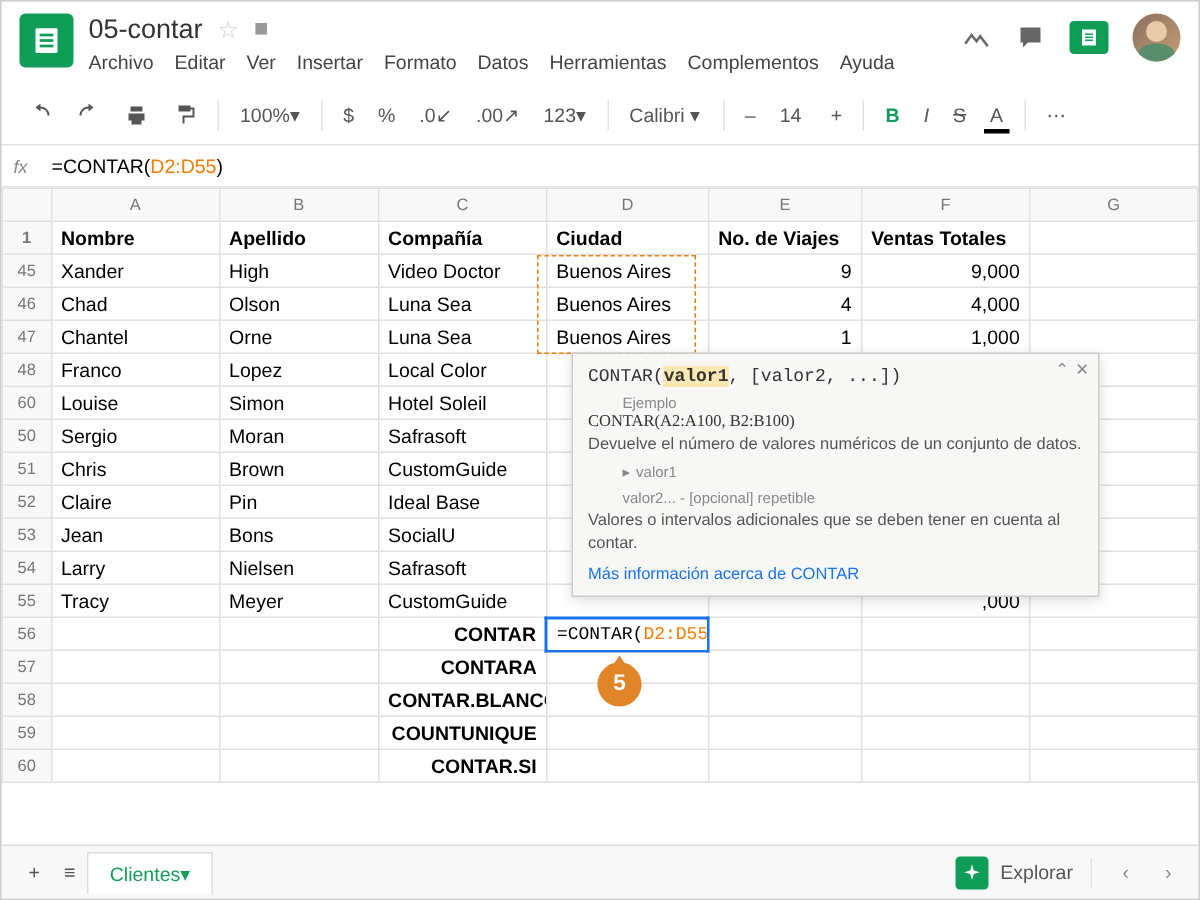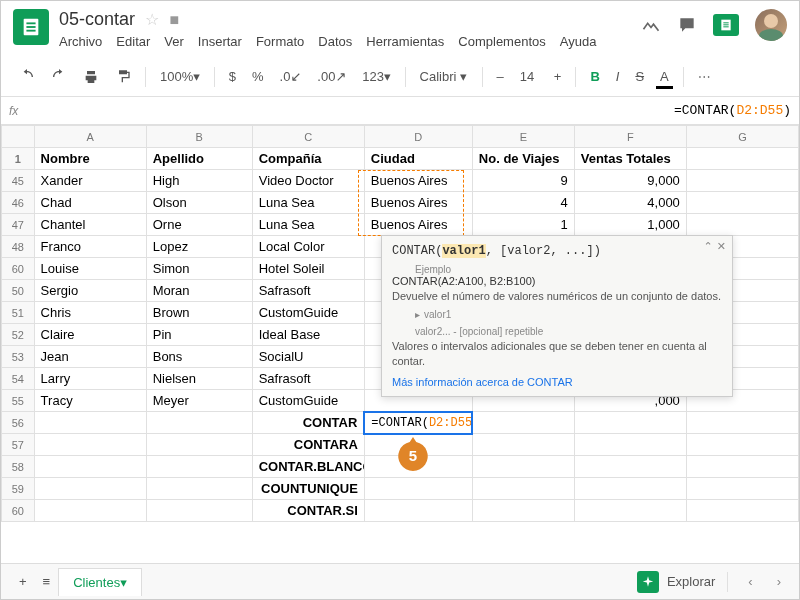--- a/index.html
+++ b/index.html
@@ -24,23 +24,23 @@
   .toolbar { display: flex; align-items: center; padding: 6px 12px; gap: 4px; font-size: 13px; color: #555; height: 40px; border-bottom: 1px solid #e0e0e0; }
   .tb-btn { padding: 4px 6px; cursor: pointer; display:flex; align-items:center; }
   .tb-sep { width: 1px; height: 20px; background: #e0e0e0; margin: 0 4px; }
   .tb-btn svg { width:16px; height:16px; fill:#555; }
   .font-name { min-width: 60px; }
   .font-size { min-width: 30px; text-align:center; }
   .bold { font-weight: bold; color: #0f9d58; }
   .fcolor { position:relative; }
   .fcolor::after { content:''; position:absolute; bottom:-1px; left:2px; right:2px; height:3px; background:#000; }
   
-  .formula-bar { display: flex; align-items: center; padding: 4px 8px; border-bottom: 1px solid #e0e0e0; height: 28px; font-size: 13px; justify-content: space-between; }
+  .formula-bar { display: flex; align-items: center; padding: 4px 8px; border-bottom: 1px solid #e0e0e0; height: 28px; font-size: 13px; }
   .fx { font-style: italic; color: #888; margin-right: 16px; font-size:12px; }
-  .formula-txt { font-family: Liberation Mono, monospace; font-size: 13px; margin-left: 32px; }
+  .formula-txt { font-family: Liberation Sans, sans-serif; font-size: 13px; }
   .formula-txt .fn { color: #000; }
   .formula-txt .rng { color: #f57c00; }
   
   .sheet-area { position: relative; height: 440px; overflow: hidden; }
   table { border-collapse: collapse; table-layout: fixed; width: 100%; }
   th, td { border: 1px solid #e0e0e0; height: 22px; font-size: 13px; padding: 2px 6px; white-space: nowrap; overflow: hidden; }
   .col-hdr th { background: #f8f8f8; color: #777; font-weight: normal; text-align: center; font-size: 11px; height: 22px; }
   .row-hdr { background: #f8f8f8; color: #777; text-align: center; font-size: 11px; width: 32px; }
   .corner { background: #f8f8f8; width: 32px; }
   th.hdr-row td, tr.hdr-row td { font-weight: bold; }
@@ -50,21 +50,21 @@
   .dashed-overlay { position: absolute; border: 1.5px dashed #f57c00; pointer-events: none; }
   
   .active-cell { border: 2px solid #1a73e8 !important; position: relative; }
   .active-input { font-family: 'Courier New', monospace; font-size: 12px; background:#fff; }
   .active-input .rng { color: #f57c00; }
   
   .tooltip { position: absolute; background: #f7f7f5; border: 1px solid #ccc; box-shadow: 0 2px 8px rgba(0,0,0,0.15); width: 352px; font-size: 11px; padding: 8px 10px; color: #555; z-index: 10; }
   .tooltip .sig { font-family: 'Courier New', monospace; font-size: 12px; color: #333; margin-bottom: 6px; }
   .tooltip .sig .hl { background: #fce8b2; font-weight: bold; }
   .tooltip .sec-t { color: #888; font-size: 10px; margin-top: 6px; padding-left: 23px; }
-  .tooltip .sec-b { font-family: Liberation Sans, sans-serif; font-size: 11px; color: #333; }
+  .tooltip .sec-b { font-family: Liberation Serif, serif; font-size: 11px; color: #333; }
   .tooltip .desc { margin-top: 2px; line-height: 1.3; }
   .tooltip .link { color: #1a73e8; margin-top: 8px; display: block; }
   .tooltip .tctrls { position: absolute; top: 4px; right: 6px; color: #888; font-size: 11px; display:flex; gap:4px; }
   .tooltip .chev { margin-right: 4px; color:#888; }
   
   .step-badge { position: absolute; width: 36px; height: 36px; z-index: 20; }
   .step-badge svg { width: 100%; height: 100%; }
   .step-badge .num-lbl { position: absolute; top: 10px; left: 0; width: 100%; text-align: center; color: #fff; font-weight: bold; font-size: 15px; }
   
   .sheet-tabs { position: absolute; bottom: 0; left: 0; right: 0; height: 36px; border-top: 1px solid #ddd; display: flex; align-items: center; padding: 0 10px; background: #f8f8f8; font-size: 13px; color: #555; }

